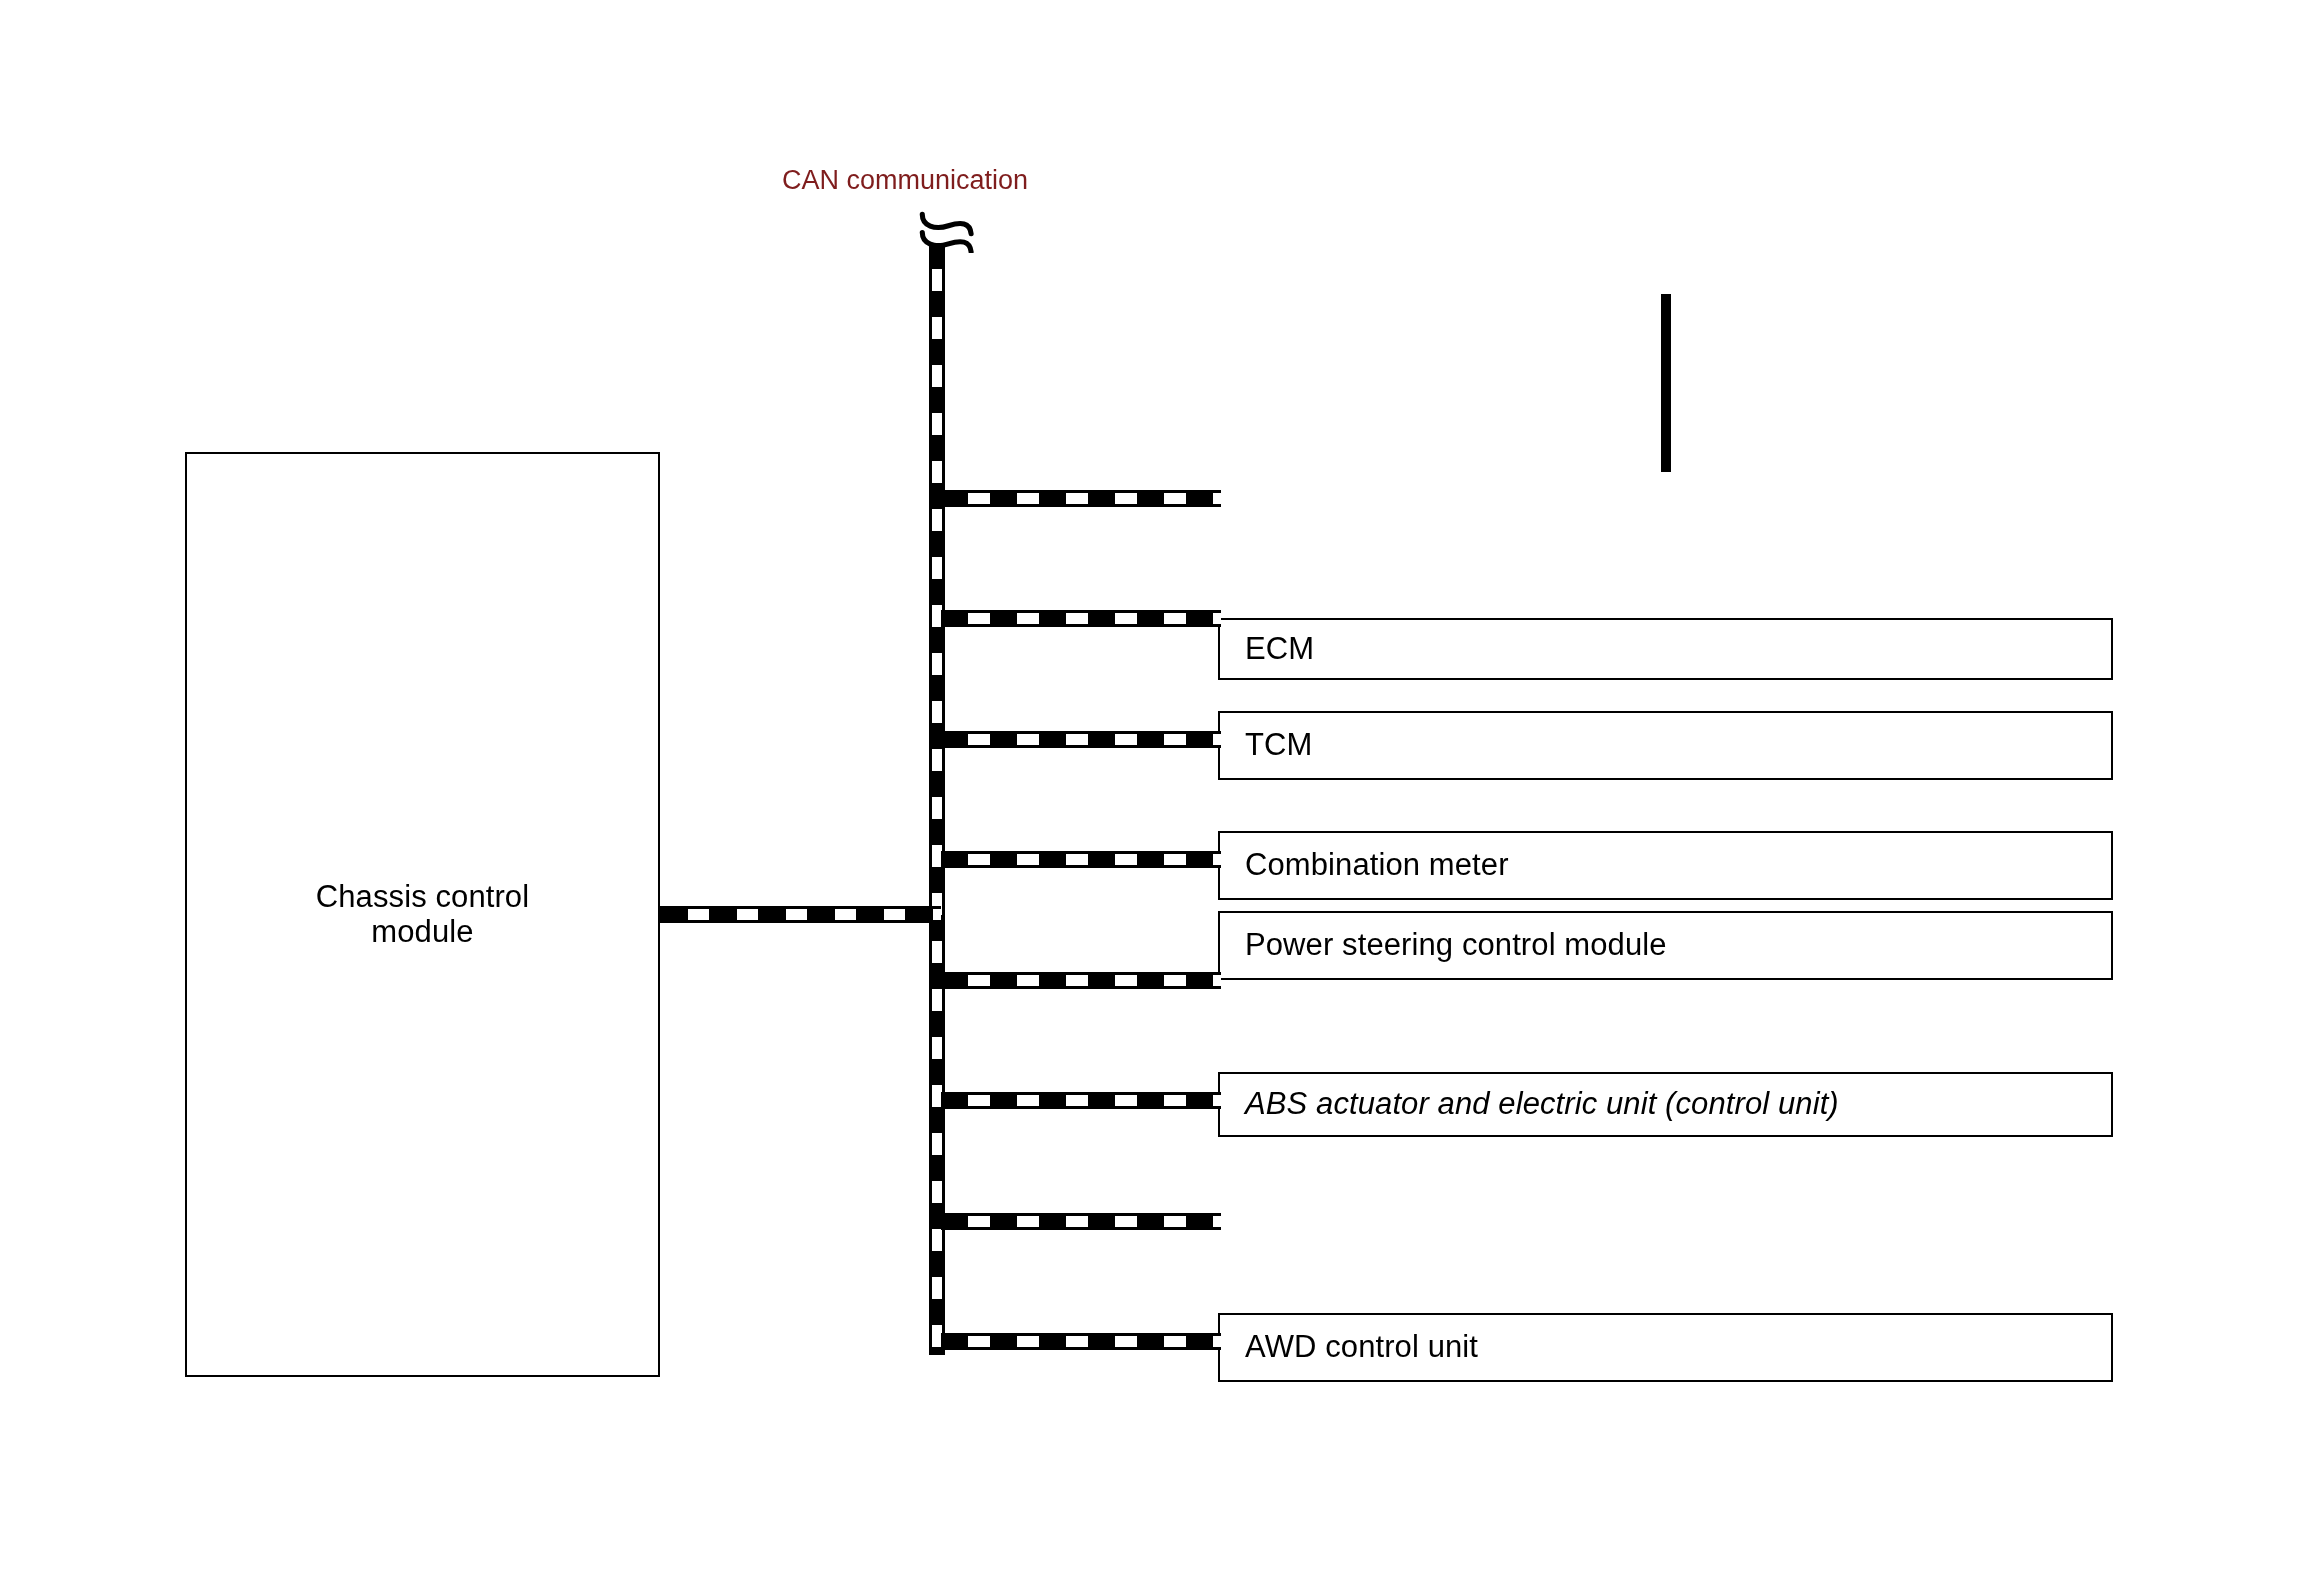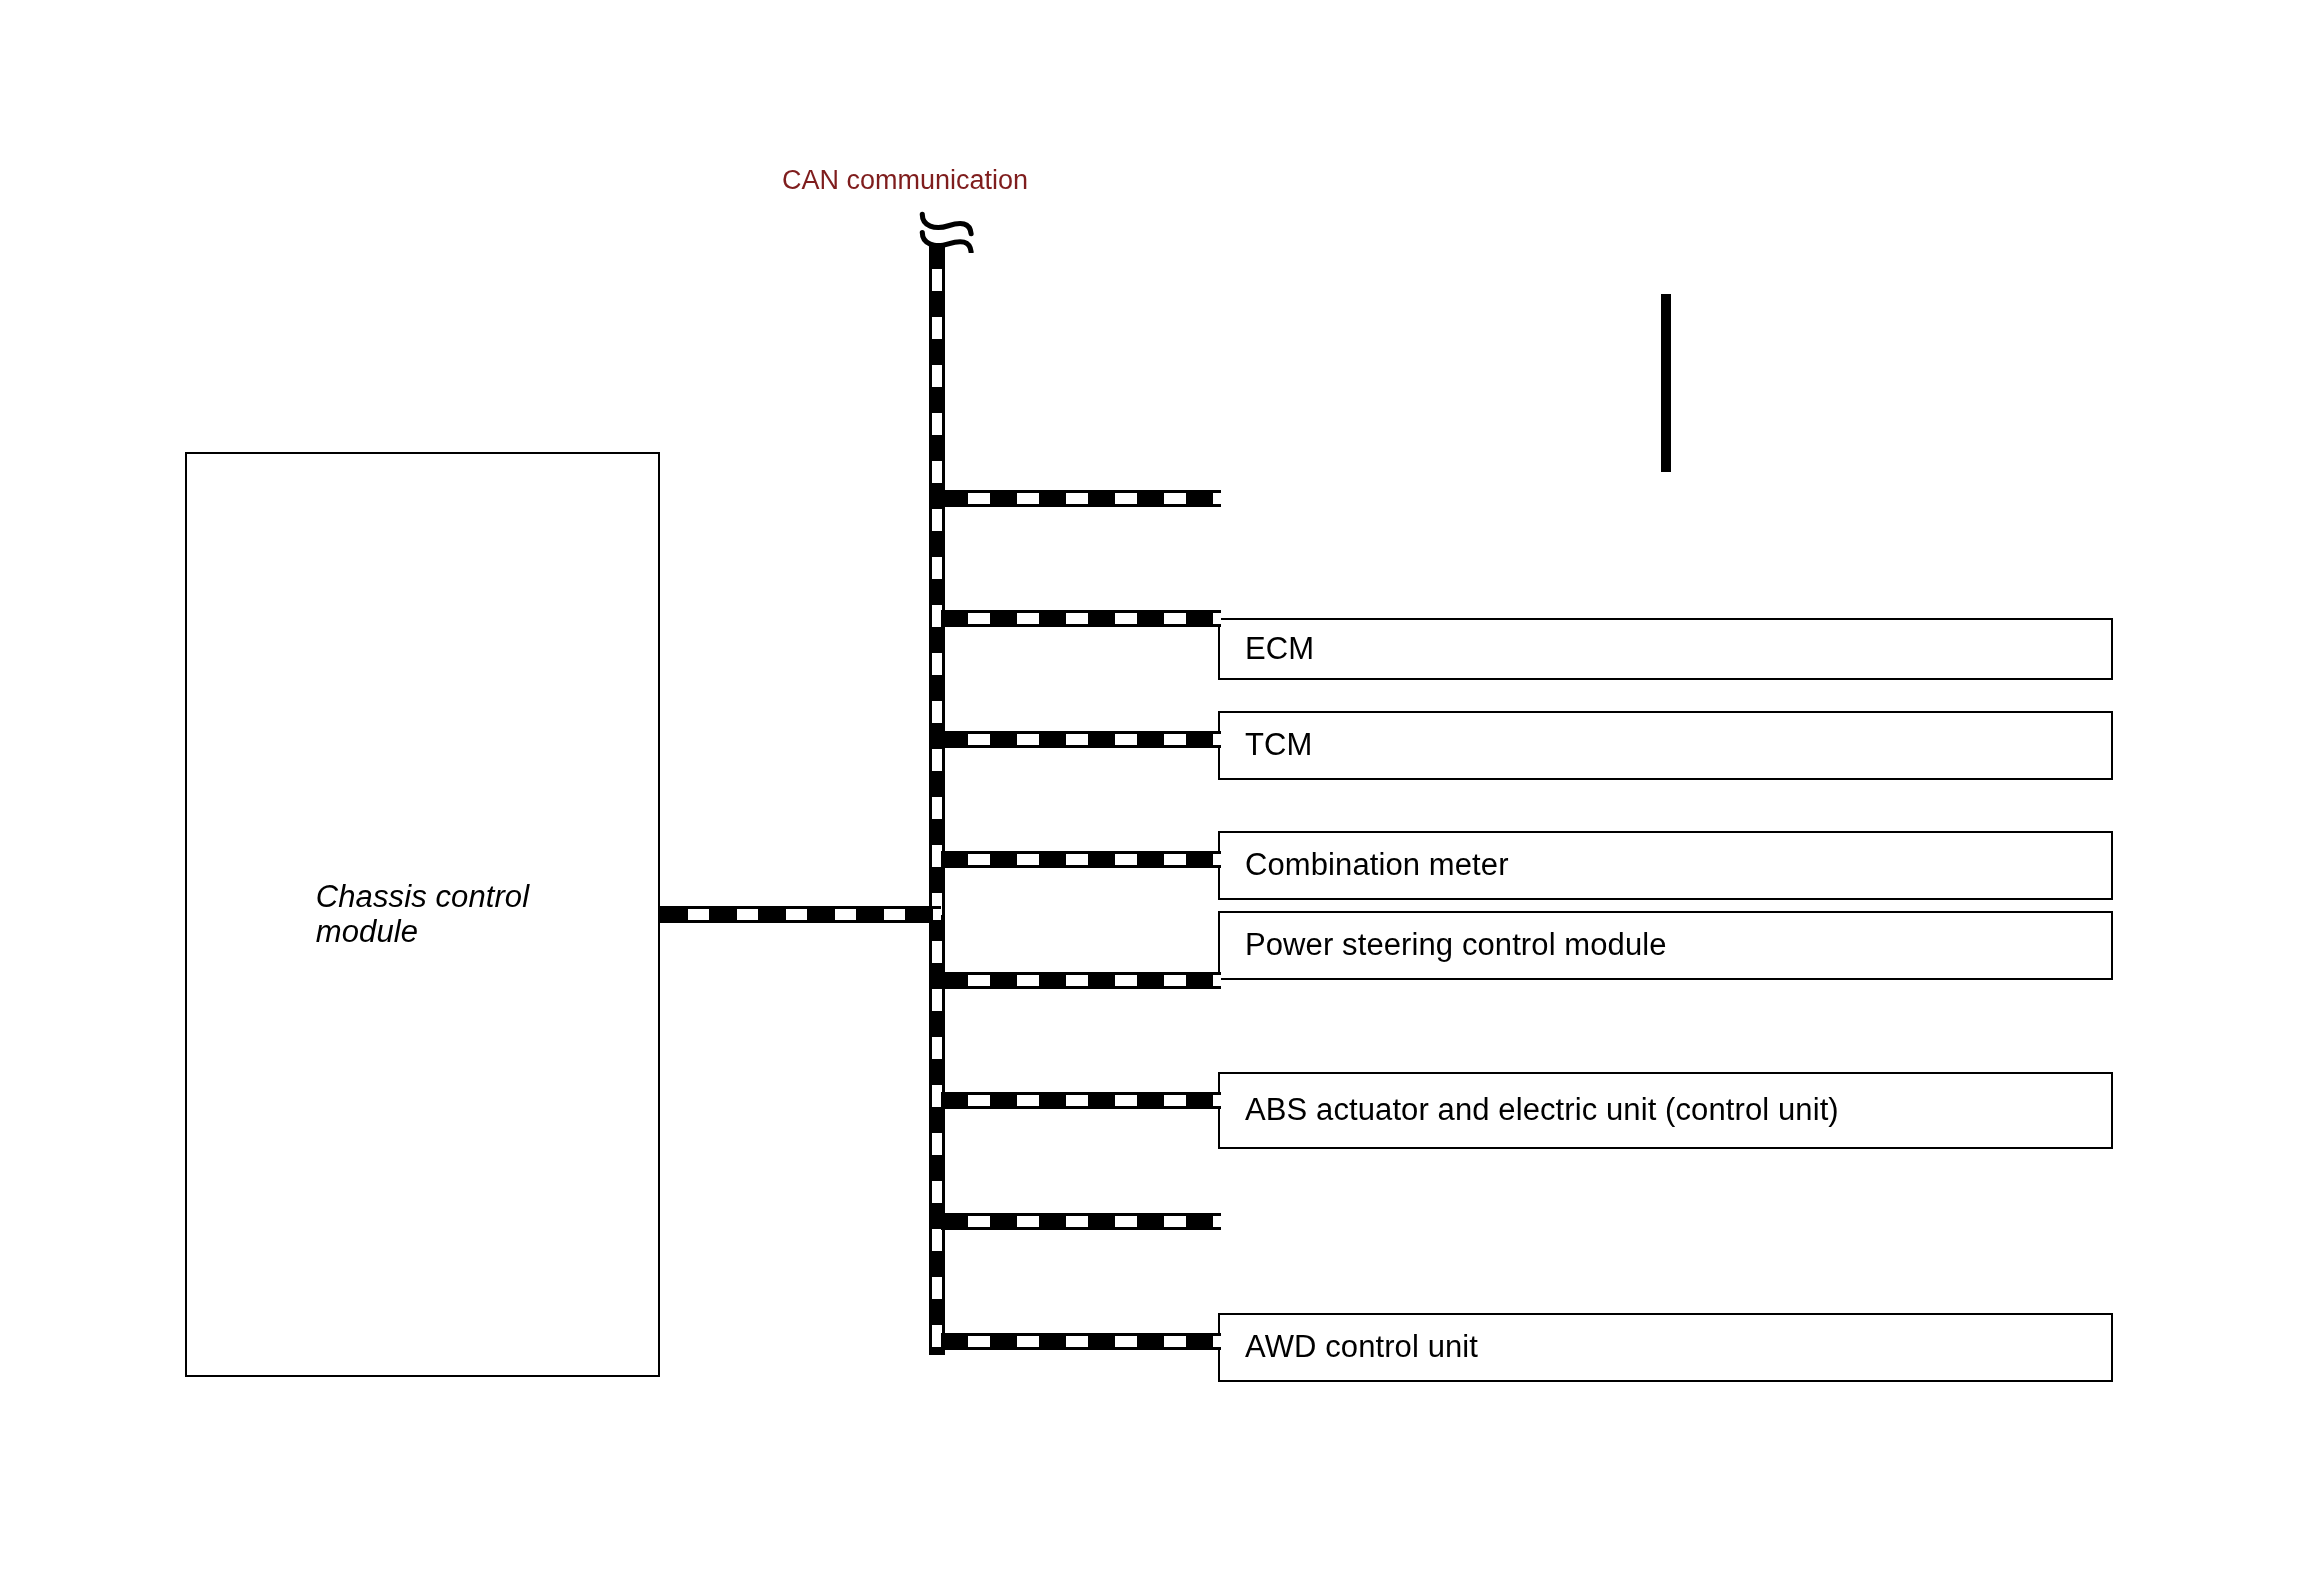--- a/index.html
+++ b/index.html
@@ -38,24 +38,23 @@
     white-space: nowrap;
     color: #000000;
   }
 
   
   .box--tall {
     align-items: center;
     justify-content: center;
   }
   .box--tall .box-label {
-    text-align: left;
+    text-align: center;
     white-space: normal;
     max-width: 70%;
-    font-style: italic;
   }
 
   
   .box--row .box-label {
     padding-left: 25px;
   }
 
   
   
   .bus-v {
@@ -153,21 +152,21 @@
   <div class="box box--row" style="left:1218px; top:831px; width:895px; height:69px;">
     <span class="box-label">Combination meter</span>
   </div>
   <div class="bus-h" style="left:941px; top:851px; width:280px; height:17px;"></div>
 
   <div class="box box--row" style="left:1218px; top:911px; width:895px; height:69px;">
     <span class="box-label">Power steering control module</span>
   </div>
   <div class="bus-h" style="left:941px; top:972px; width:280px; height:17px;"></div>
 
-  <div class="box box--row" style="left:1218px; top:1072px; width:895px; height:77px;">
+  <div class="box box--row" style="left:1218px; top:1072px; width:895px; height:65px;font-style:italic;">
     <span class="box-label">ABS actuator and electric unit (control unit)</span>
   </div>
   <div class="bus-h" style="left:941px; top:1092px; width:280px; height:17px;"></div>
 
   <div class="bus-h" style="left:941px; top:1213px; width:280px; height:17px;"></div>
 
   <div class="box box--row" style="left:1218px; top:1313px; width:895px; height:69px;">
     <span class="box-label">AWD control unit</span>
   </div>
   <div class="bus-h" style="left:941px; top:1333px; width:280px; height:17px;"></div>

